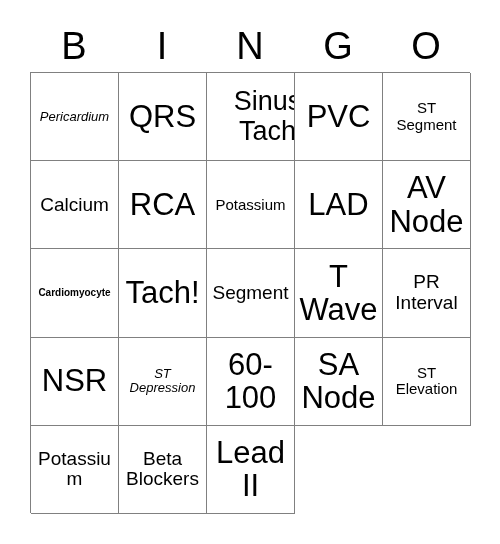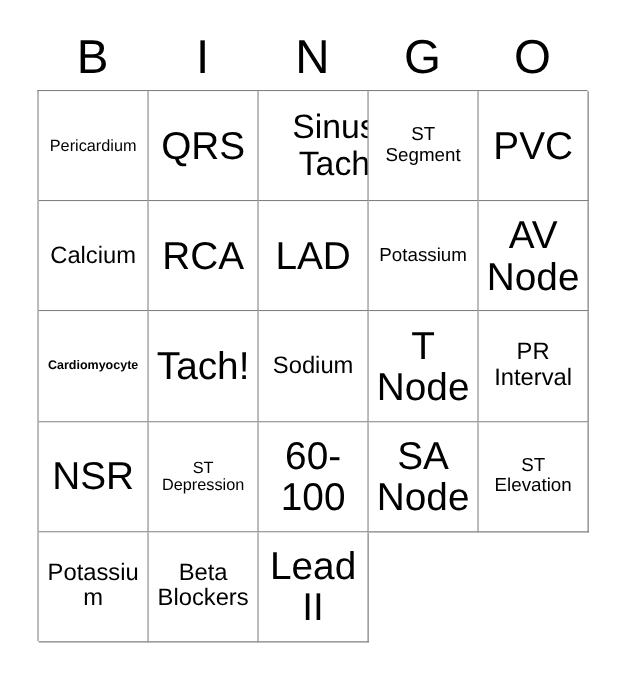--- a/index.html
+++ b/index.html
@@ -70,21 +70,21 @@
   .cell-text {
     display: block;
     width: 100%;
     line-height: 1.08;
     word-wrap: break-word;
     overflow-wrap: break-word;
     hyphens: none;
   }
   
   .sz-xxs { font-size: 10px; font-weight: bold; }
-  .sz-xs  { font-size: 13px; }
+  .sz-xs  { font-size: 13px; font-style: italic; }
   .sz-s   { font-size: 15px; }
   .sz-m   { font-size: 19px; }
   .sz-xl  { font-size: 27px; margin-left: 34px; }
   .sz-xxl { font-size: 31px; }
 </style>
 </head>
 <body>
 
 <div id="card">
 
@@ -100,51 +100,51 @@
       <div class="cell">
         <span class="cell-text sz-xs">Pericardium</span>
       </div>
       <div class="cell">
         <span class="cell-text sz-xxl">QRS</span>
       </div>
       <div class="cell">
         <span class="cell-text sz-xl">Sinus Tach</span>
       </div>
       <div class="cell">
-        <span class="cell-text sz-s">ST Segment</span>
+        <span class="cell-text sz-xxl">PVC</span>
       </div>
       <div class="cell">
-        <span class="cell-text sz-xxl">PVC</span>
+        <span class="cell-text sz-s">ST Segment</span>
       </div>
       <div class="cell">
         <span class="cell-text sz-m">Calcium</span>
       </div>
       <div class="cell">
         <span class="cell-text sz-xxl">RCA</span>
       </div>
       <div class="cell">
-        <span class="cell-text sz-xxl">LAD</span>
+        <span class="cell-text sz-s">Potassium</span>
       </div>
       <div class="cell">
-        <span class="cell-text sz-s">Potassium</span>
+        <span class="cell-text sz-xxl">LAD</span>
       </div>
       <div class="cell">
         <span class="cell-text sz-xxl">AV Node</span>
       </div>
       <div class="cell">
         <span class="cell-text sz-xxs">Cardiomyocyte</span>
       </div>
       <div class="cell">
         <span class="cell-text sz-xxl">Tach!</span>
       </div>
       <div class="cell">
-        <span class="cell-text sz-m">Sodium</span>
+        <span class="cell-text sz-m">Segment</span>
       </div>
       <div class="cell">
-        <span class="cell-text sz-xxl">T Node</span>
+        <span class="cell-text sz-xxl">T Wave</span>
       </div>
       <div class="cell">
         <span class="cell-text sz-m">PR Interval</span>
       </div>
       <div class="cell">
         <span class="cell-text sz-xxl">NSR</span>
       </div>
       <div class="cell">
         <span class="cell-text sz-xs">ST Depression</span>
       </div>

